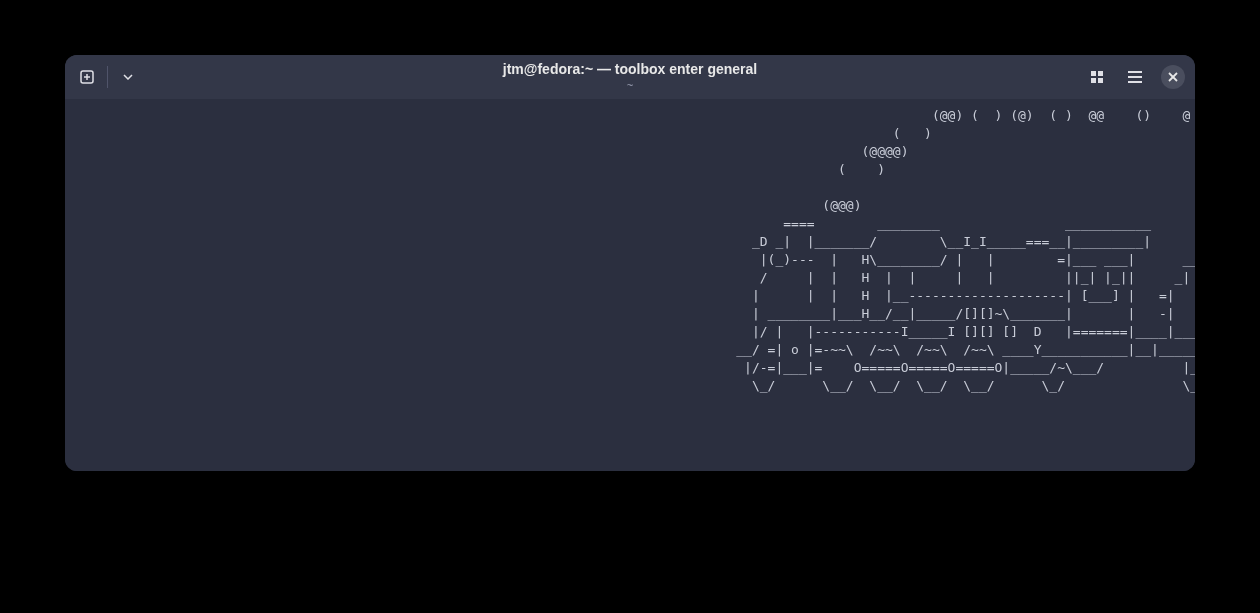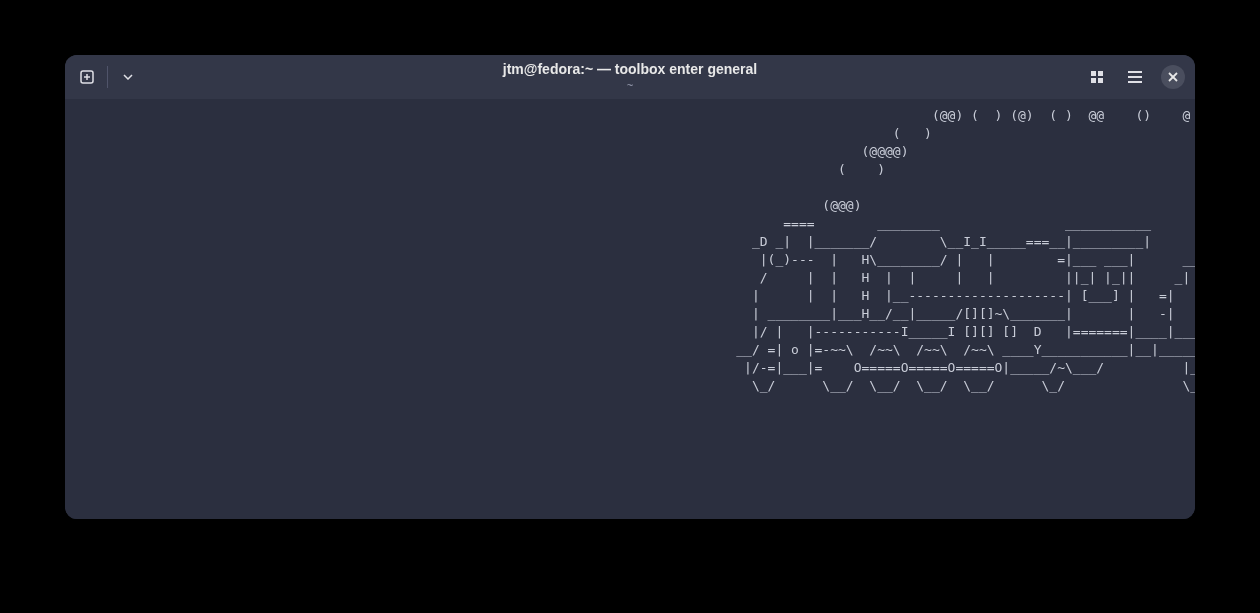--- a/index.html
+++ b/index.html
@@ -12,21 +12,21 @@
       width: 1260px;
       height: 613px;
       font-family: -apple-system, BlinkMacSystemFont, "Segoe UI", sans-serif;
       display: flex;
       align-items: flex-start;
       justify-content: center;
       padding-top: 55px;
     }
     .window {
       width: 1130px;
-      height: 464px;
+      height: 416px;
       background: #2b2f3f;
       border-radius: 12px;
       overflow: hidden;
       display: flex;
       flex-direction: column;
       box-shadow: 0 4px 24px rgba(0,0,0,0.5);
     }
     .titlebar {
       height: 44px;
       background: #333748;

